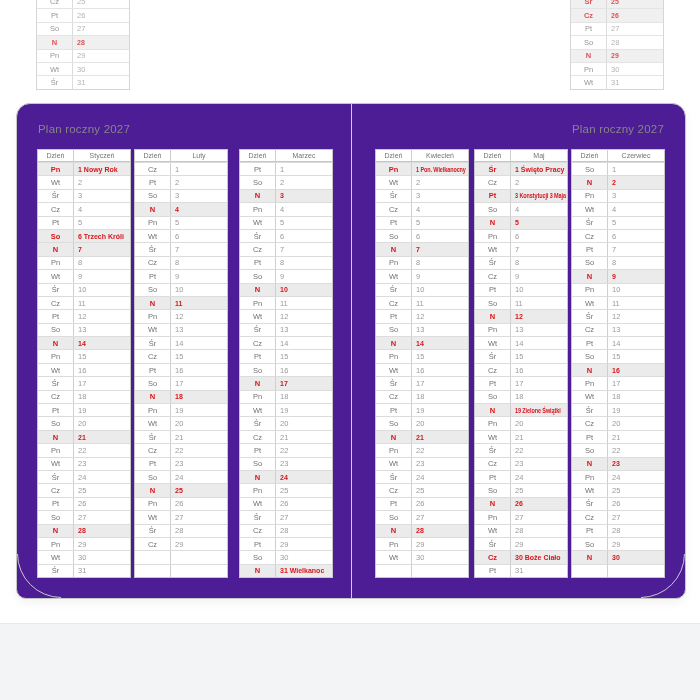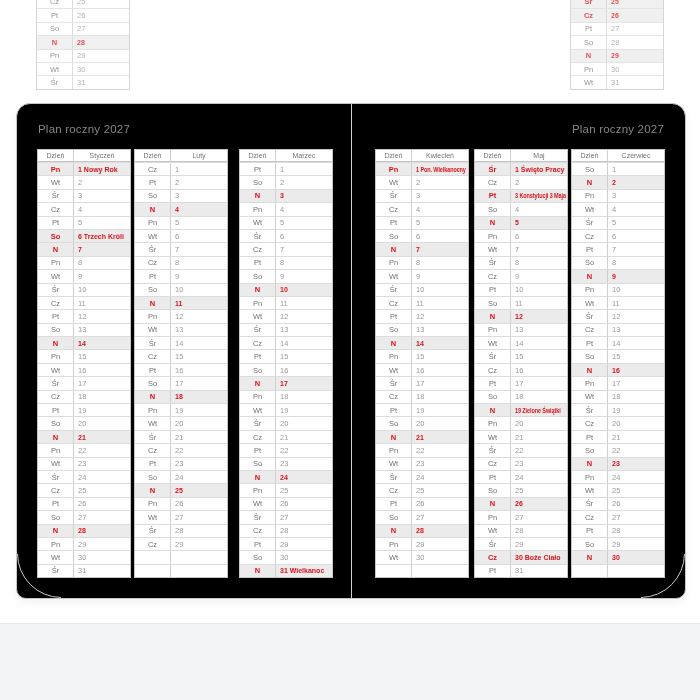--- a/index.html
+++ b/index.html
@@ -6,21 +6,21 @@
   .canvas{
     position:relative;width:700px;height:700px;background:#ffffff;overflow:hidden;
     font-family:"Liberation Sans",sans-serif;
   }
   .bottom-band{
     position:absolute;left:0;right:0;top:623px;bottom:0;
     background:#f3f4f5;border-top:1px solid #e8eaec;
   }
   .spread{
     position:absolute;left:16px;top:103px;width:668px;height:494px;
-    background:#000000;border:1px solid #c6c6c6;
+    background:#4c1d95;border:1px solid #c6c6c6;
     border-radius:14px 14px 10px 10px;
     box-shadow:0 4px 10px rgba(0,0,0,0.05);
   }
   .gutter{position:absolute;left:334px;top:0;bottom:0;width:1px;background:#cfcfcf;}
   .page-title{
     position:absolute;top:19px;font-size:11.5px;color:#868686;letter-spacing:0.2px;
   }
   .title-left{left:21px;}
   .title-right{right:21px;text-align:right;}
   .curl-svg{position:absolute;left:0;top:0;width:668px;height:494px;pointer-events:none;}

